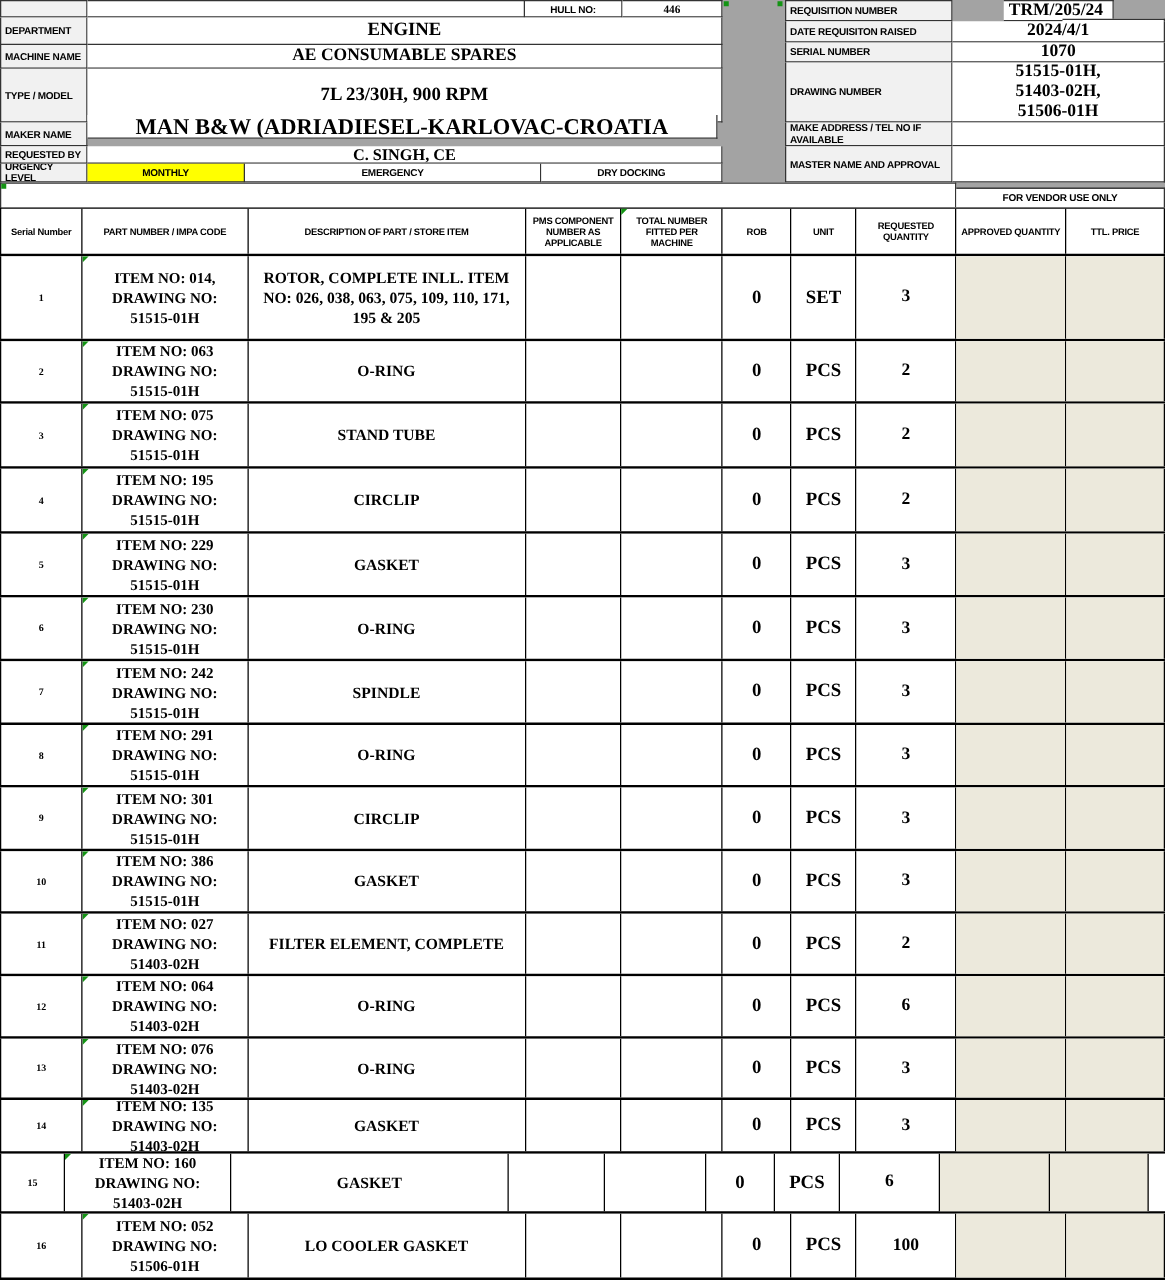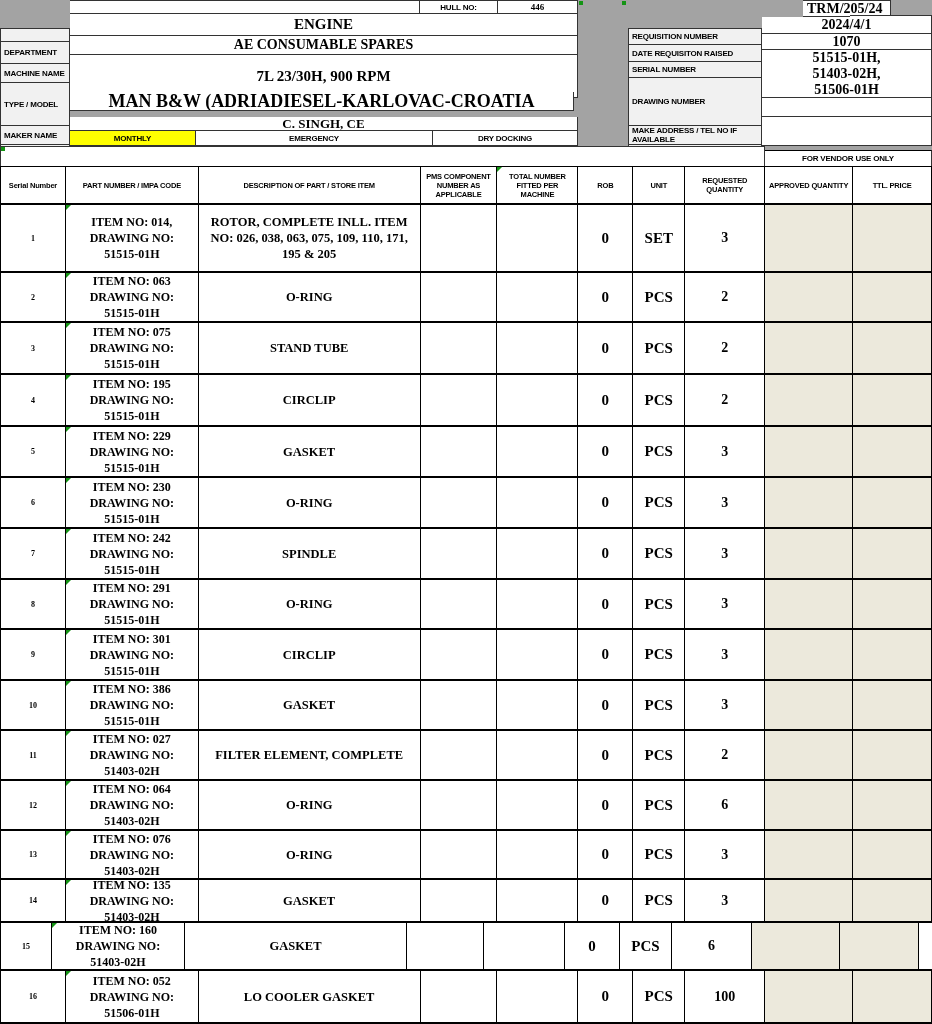--- a/index.html
+++ b/index.html
@@ -6,21 +6,21 @@
   .sheet{
     position:relative;width:932px;height:1024px;background:#a3a3a3;overflow:hidden;
     font-family:"Liberation Sans",sans-serif;color:#000;
     --vendor-fill:#ECE9DC; --label-fill:#F1F1F1; --marker:#149414;
   }
   
   .acell{position:absolute;box-sizing:border-box;border-right:1px solid #333;border-bottom:1px solid #333;
          display:flex;align-items:center;justify-content:center;overflow:hidden;background:#fff;}
   .bt{border-top:1px solid #333;}
   .bl{border-left:1px solid #333;}
-  .gray{background:var(--label-fill);margin-top:28px;}
+  .gray{background:var(--label-fill);}
   .lab{justify-content:flex-start;text-align:left;padding-left:3px;font-size:8px;font-weight:700;letter-spacing:-0.2px;}
   .labc{font-size:8px;font-weight:700;letter-spacing:-0.2px;text-align:center;}
   .ser{font-family:"Liberation Serif",serif;font-weight:700;}
   .pre{white-space:pre-line;text-align:center;}
   .left{justify-content:flex-start;padding-left:4px;}
   
   .thead{position:absolute;left:0;top:166px;width:932px;height:39px;display:flex;box-sizing:border-box;
          border-top:1px solid #000;border-bottom:2px solid #000;border-left:1px solid #000;background:#fff;}
   .hcell{box-sizing:border-box;border-right:1px solid #000;display:flex;align-items:center;justify-content:center;
          text-align:center;font-size:7.5px;font-weight:700;letter-spacing:-0.2px;padding:1px 2px;position:relative;}

